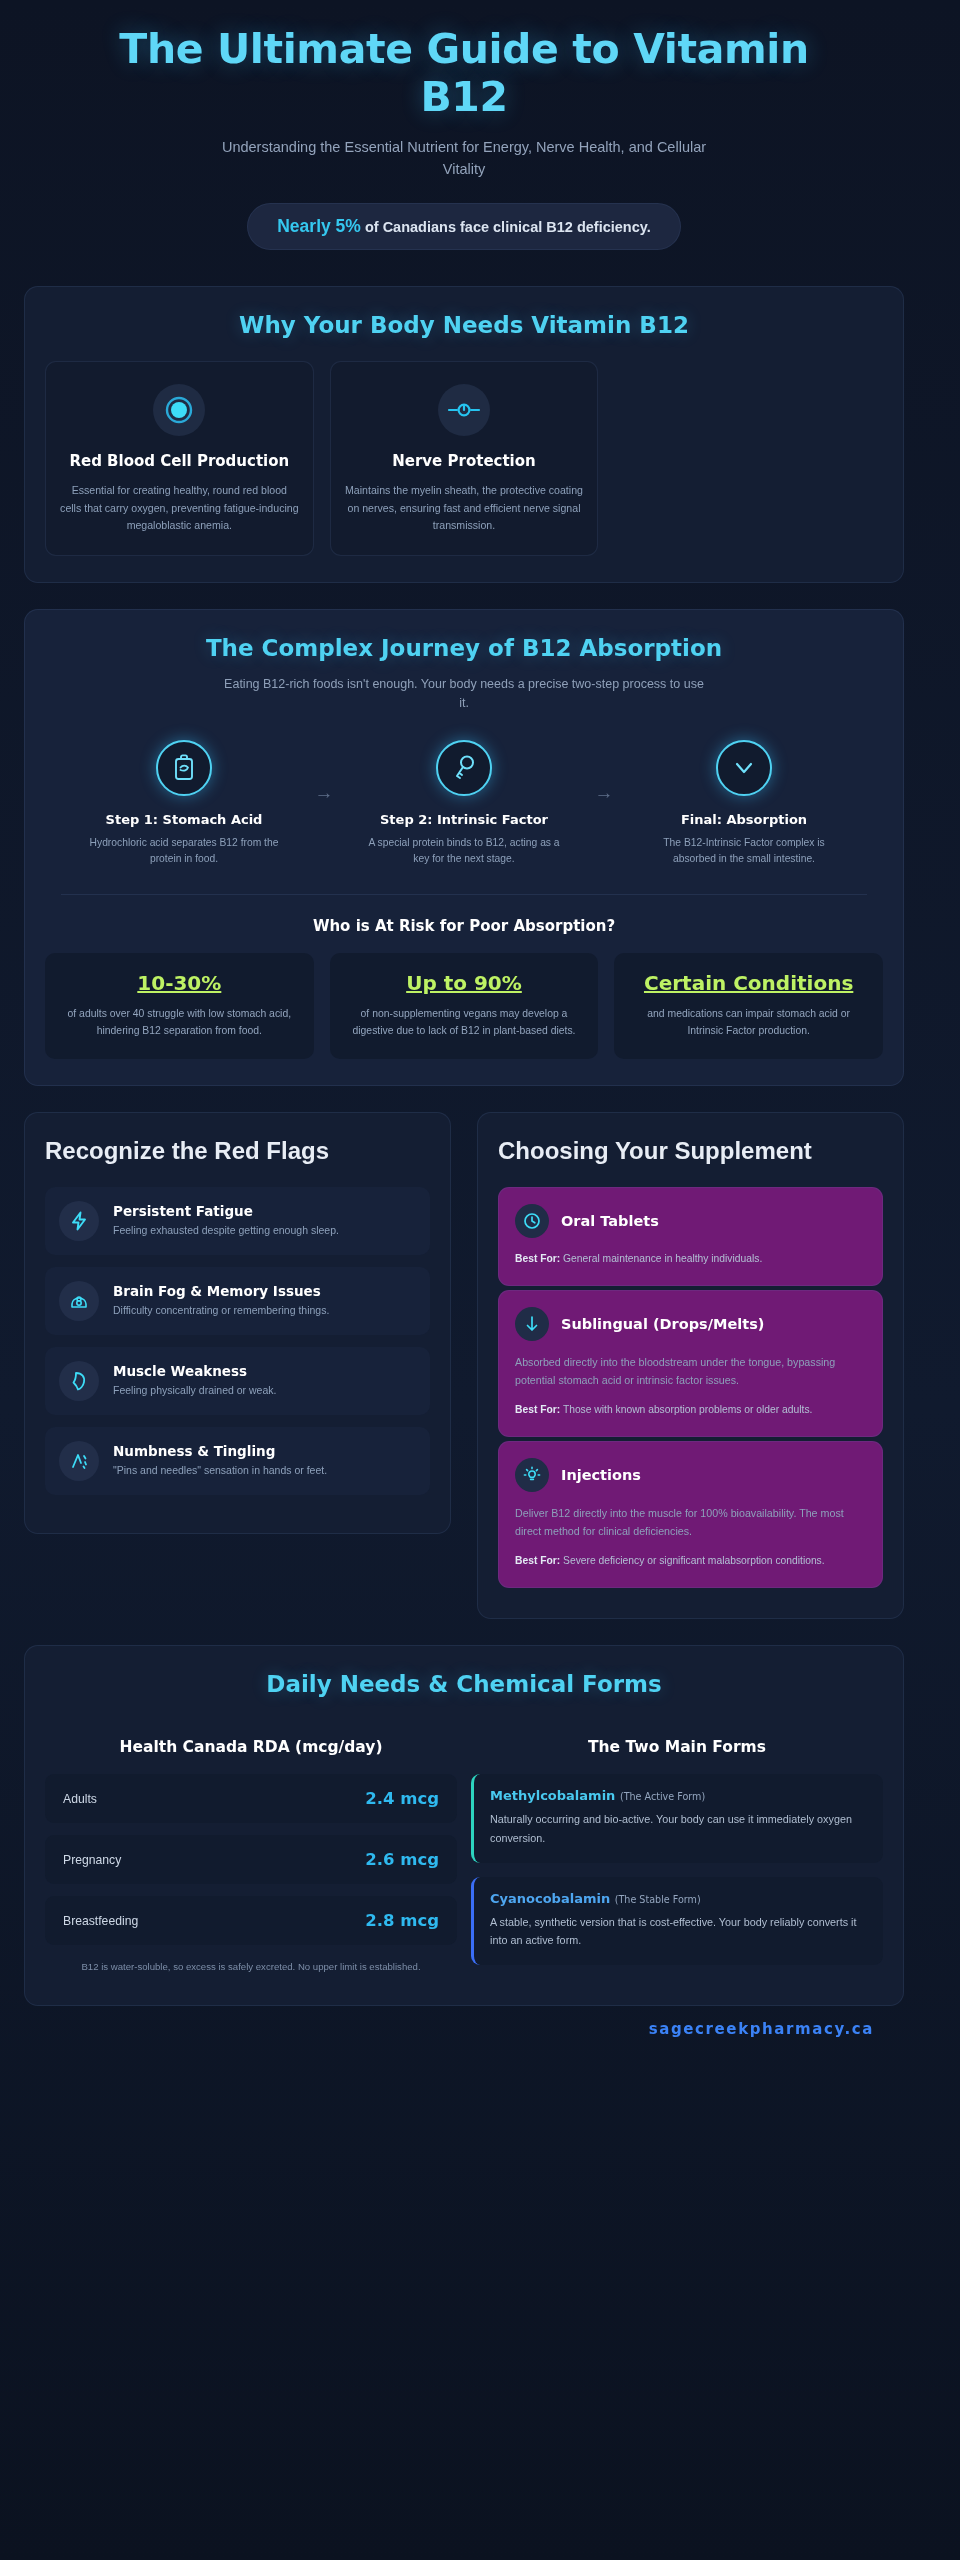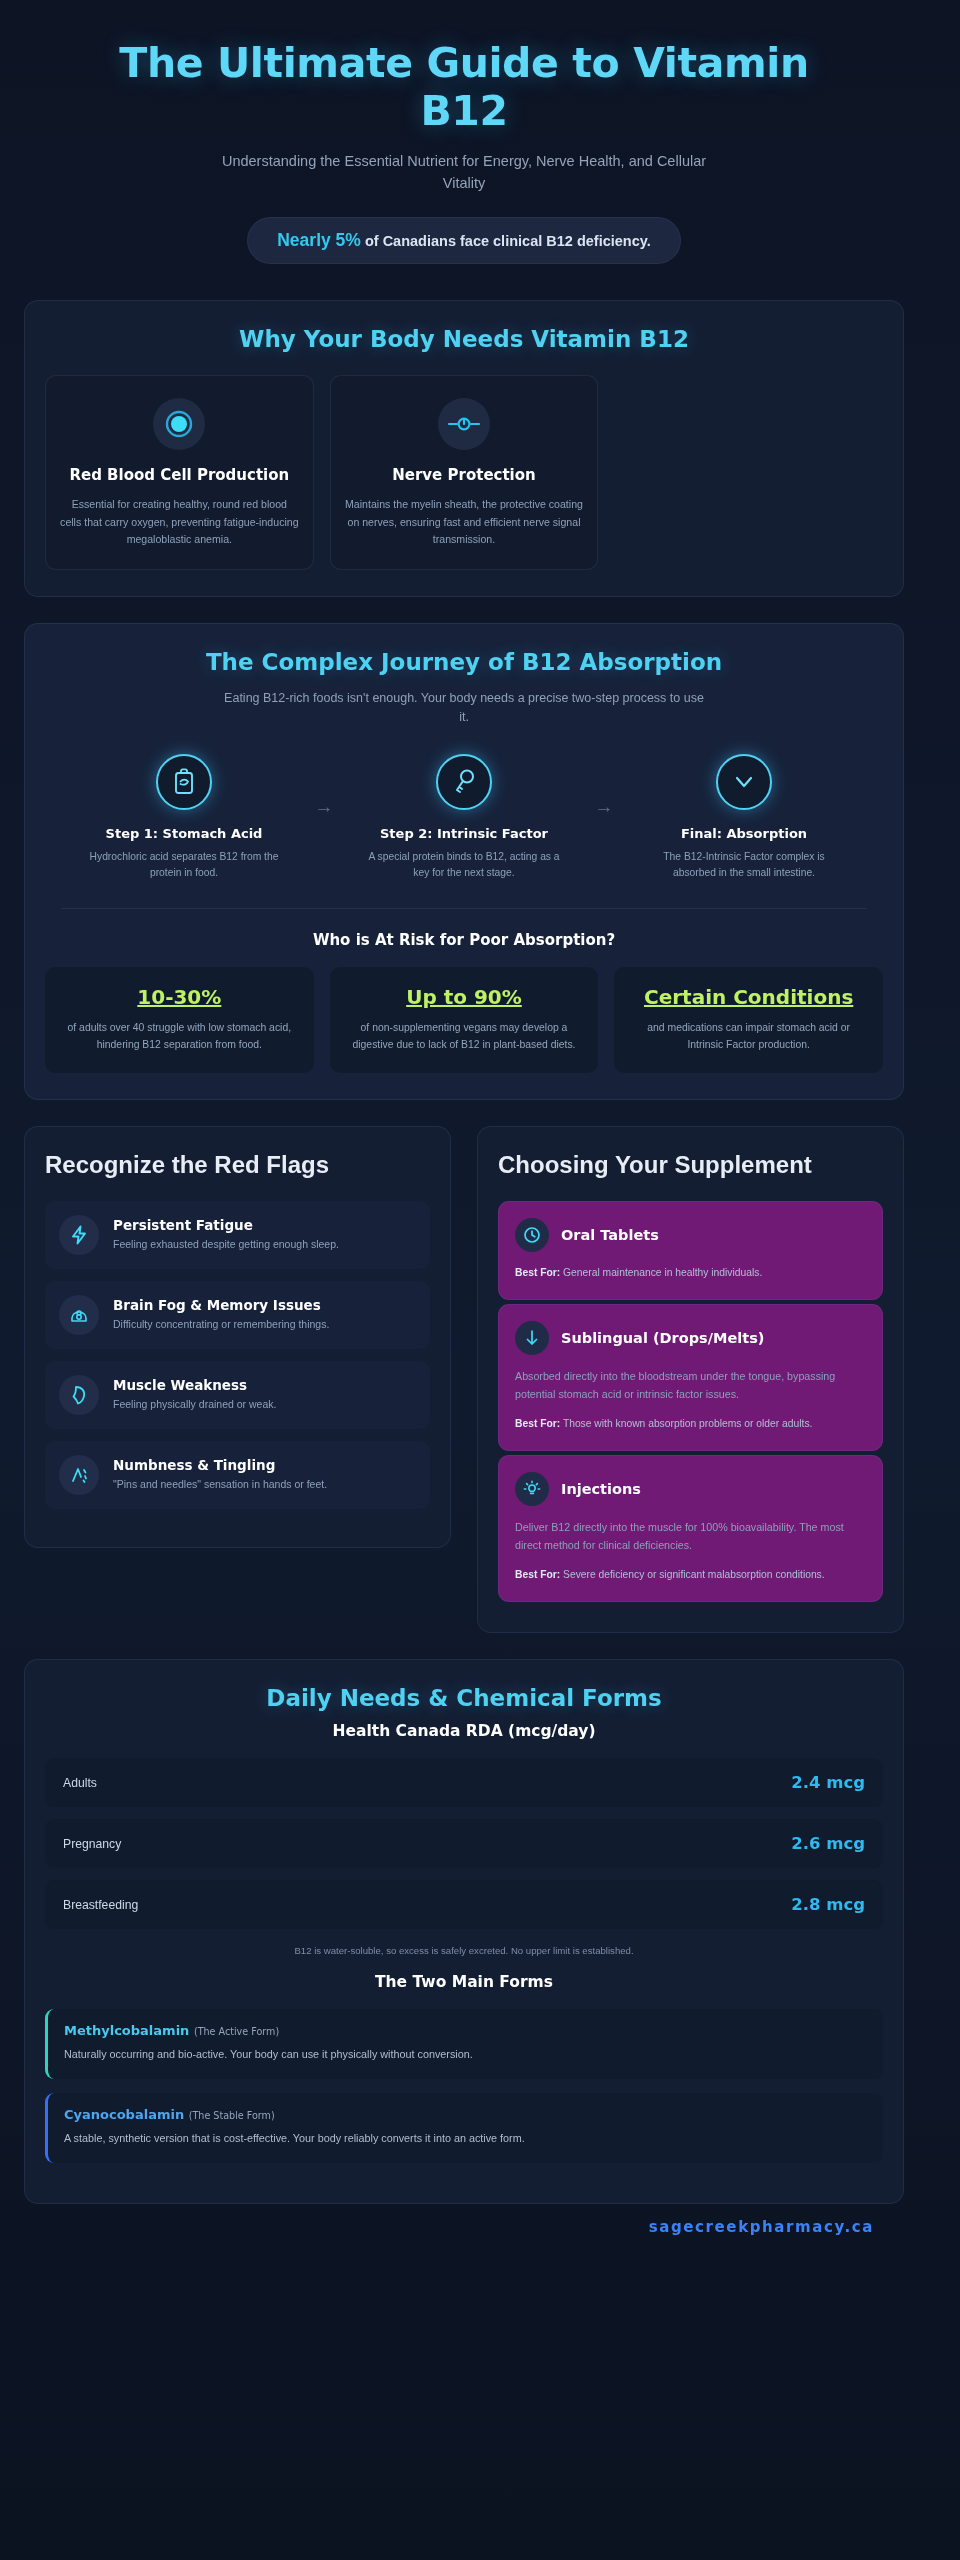--- a/index.html
+++ b/index.html
@@ -9,21 +9,21 @@
   }
   body {
     font-family: "Liberation Sans", sans-serif;
     color: #e8edf5;
     width: 960px;
     min-height: 2560px;
     padding: 0 0 0 0;
     background: linear-gradient(180deg, #0d1424 0%, #101a2e 55%, #0b1220 100%);
     position: relative;
   }
-  .page { width: 928px; padding: 14px 24px 20px 24px; }
+  .page { width: 928px; padding: 0 24px 20px 24px; }
 
   
   .hero { padding: 26px 70px 10px 70px; text-align: center; }
   .hero h1 {
     font-family: "DejaVu Sans", sans-serif;
     font-size: 41px;
     line-height: 1.16;
     font-weight: 700;
     letter-spacing: -0.4px;
     color: #5fd7f7;
@@ -227,21 +227,21 @@
     font-family: "DejaVu Sans", sans-serif;
     font-size: 14.5px;
     font-weight: 700;
     color: #ffffff;
   }
   .supp-card .desc { font-size: 10.7px; line-height: 1.68; color: #8da0ba; margin-bottom: 12px; }
   .supp-card .bestfor { font-size: 10.3px; line-height: 1.55; color: #b2c0d4; }
   .supp-card .bestfor b { color: #e3eaf4; }
 
   
-  .rda-grid { display: grid; grid-template-columns: 1fr; gap: 14px; margin-top: 10px; }
+  .rda-grid { display: grid; grid-template-columns: 1fr 1fr; gap: 14px; margin-top: 40px; }
   .rda-col h3, .forms-col h3 {
     text-align: center;
     font-family: "DejaVu Sans", sans-serif;
     font-size: 15.5px;
     font-weight: 700;
     color: #ffffff;
     margin-bottom: 18px;
   }
   .rda-row {
     display: flex;
@@ -536,21 +536,21 @@
         <div class="rda-note">B12 is water-soluble, so excess is safely excreted. No upper limit is established.</div>
       </div>
 
       <div class="forms-col">
         <h3>The Two Main Forms</h3>
         <div class="form-card">
           <div class="name">
             <span>Methylcobalamin</span>
             <span class="sub">(The Active Form)</span>
           </div>
-          <p>Naturally occurring and bio-active. Your body can use it physically without conversion.</p>
+          <p>Naturally occurring and bio-active. Your body can use it immediately oxygen conversion.</p>
         </div>
         <div class="form-card blue">
           <div class="name">
             <span>Cyanocobalamin</span>
             <span class="sub">(The Stable Form)</span>
           </div>
           <p>A stable, synthetic version that is cost-effective. Your body reliably converts it into an active form.</p>
         </div>
       </div>
 

